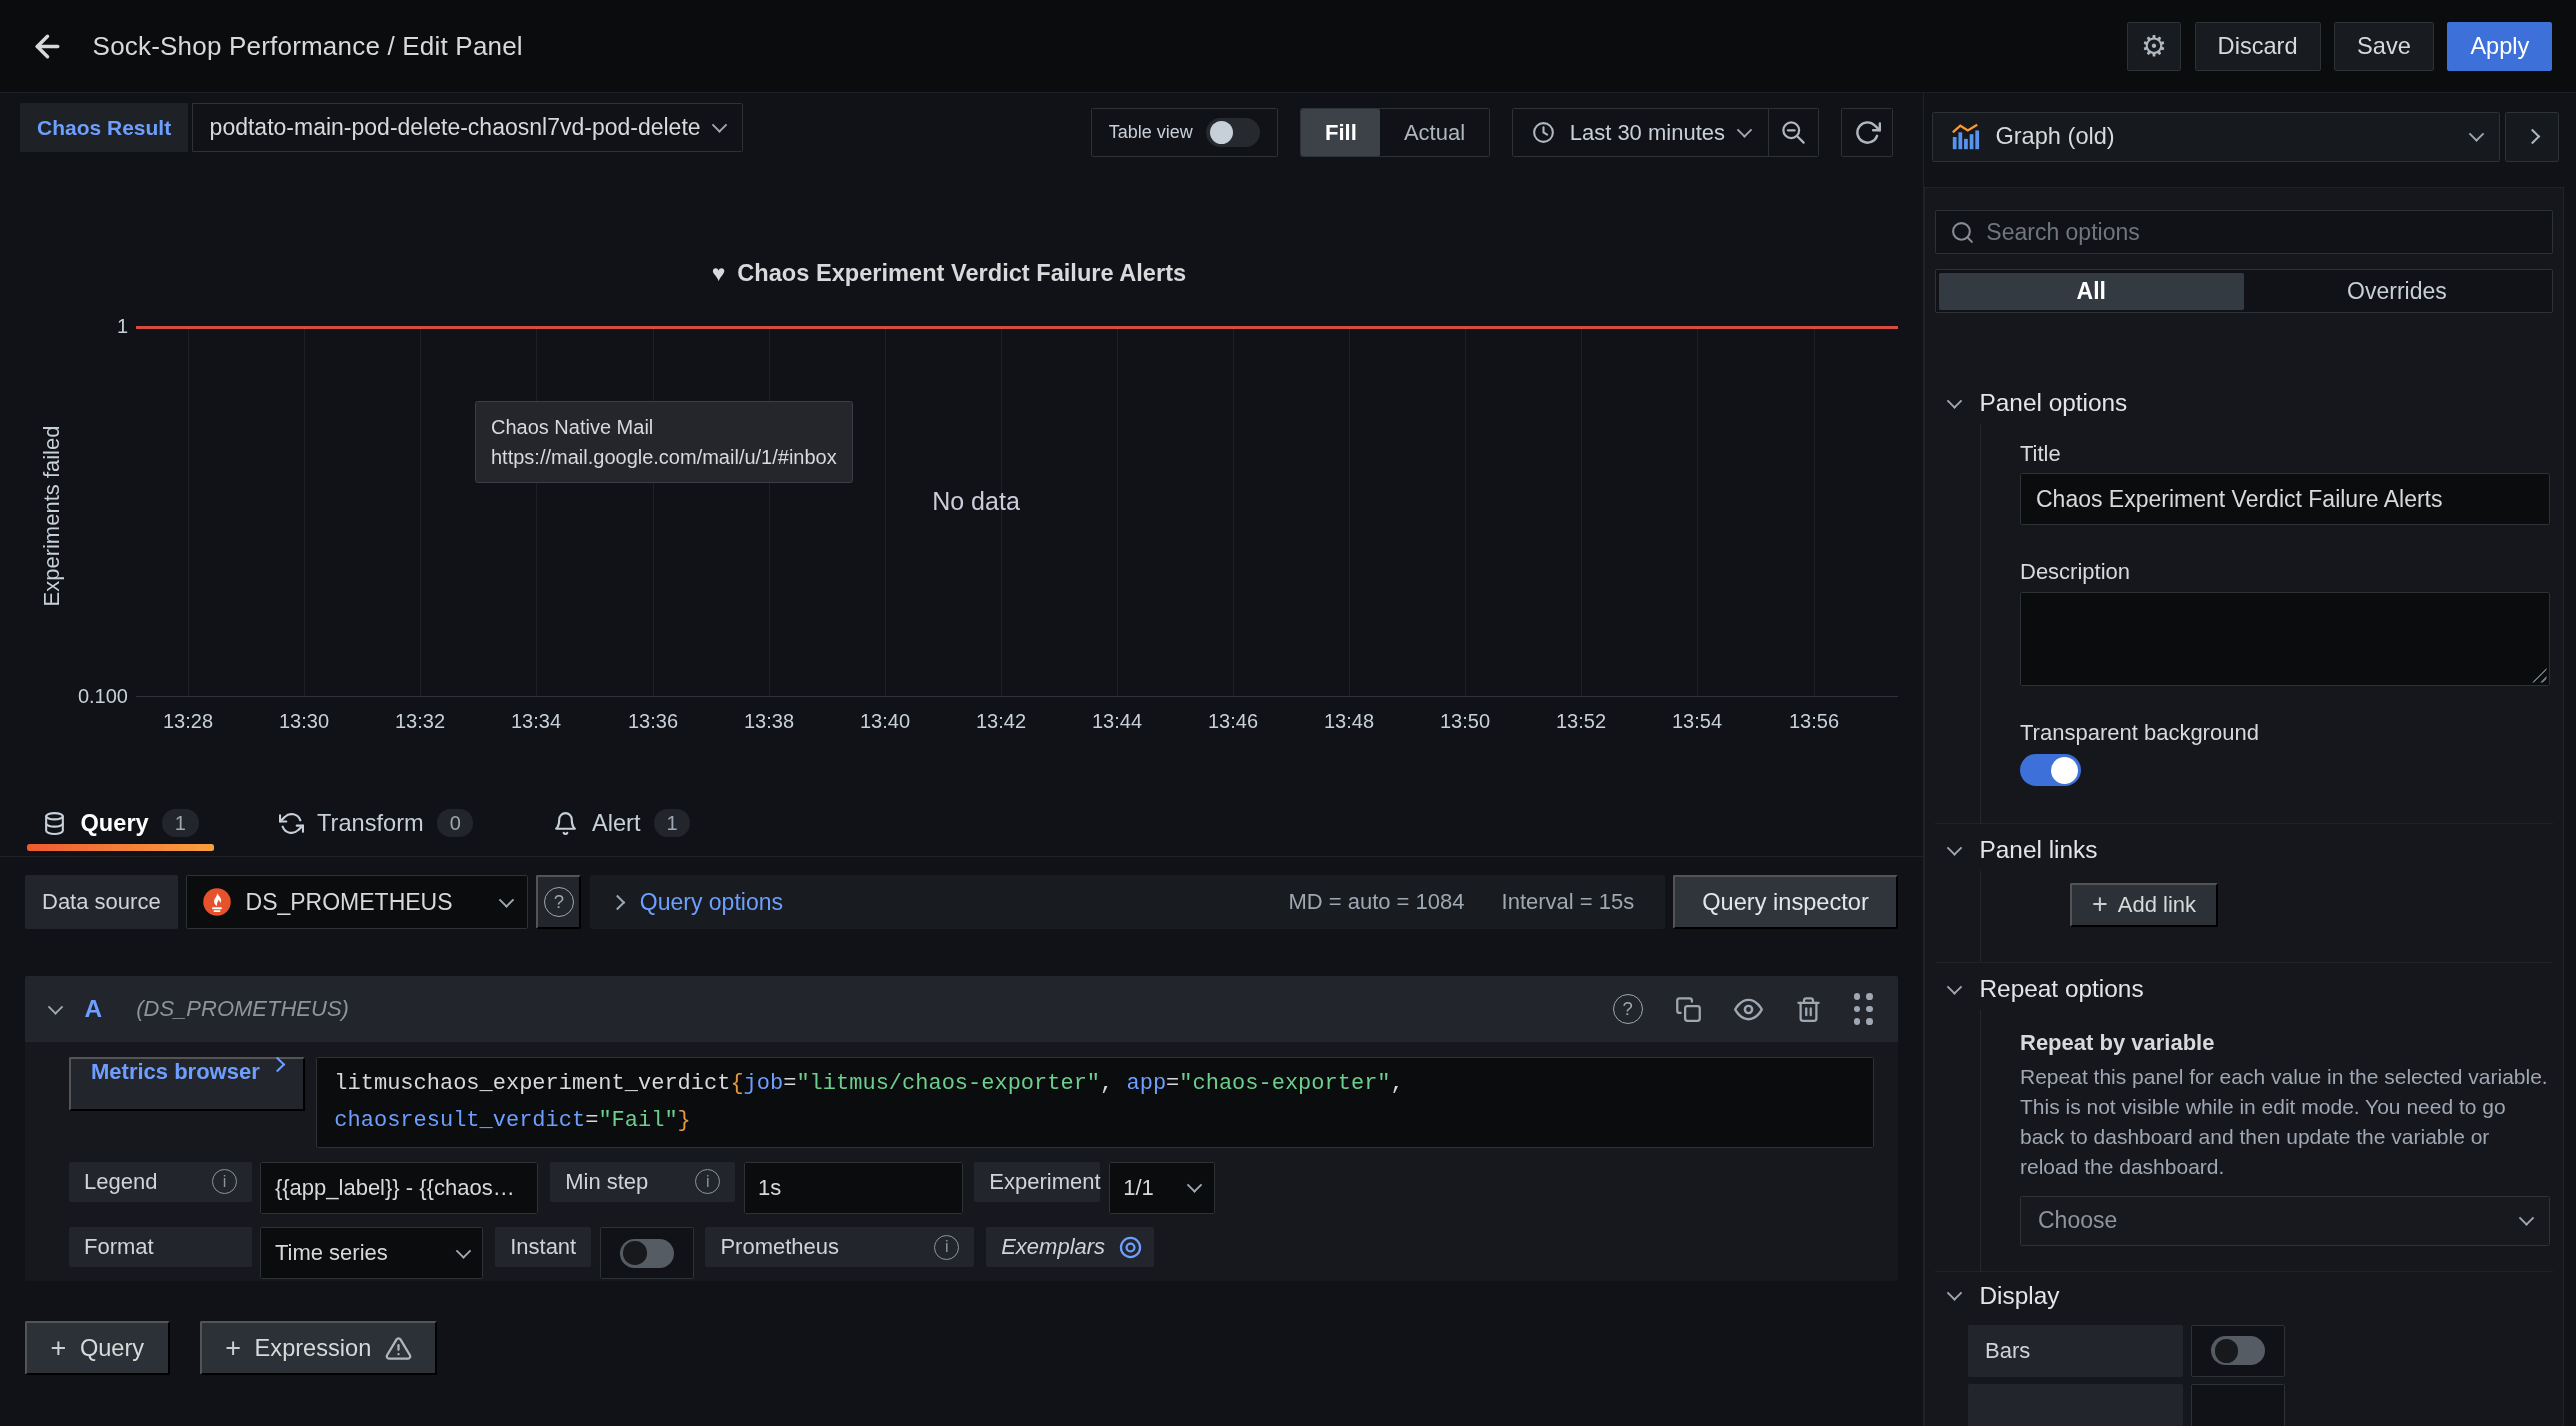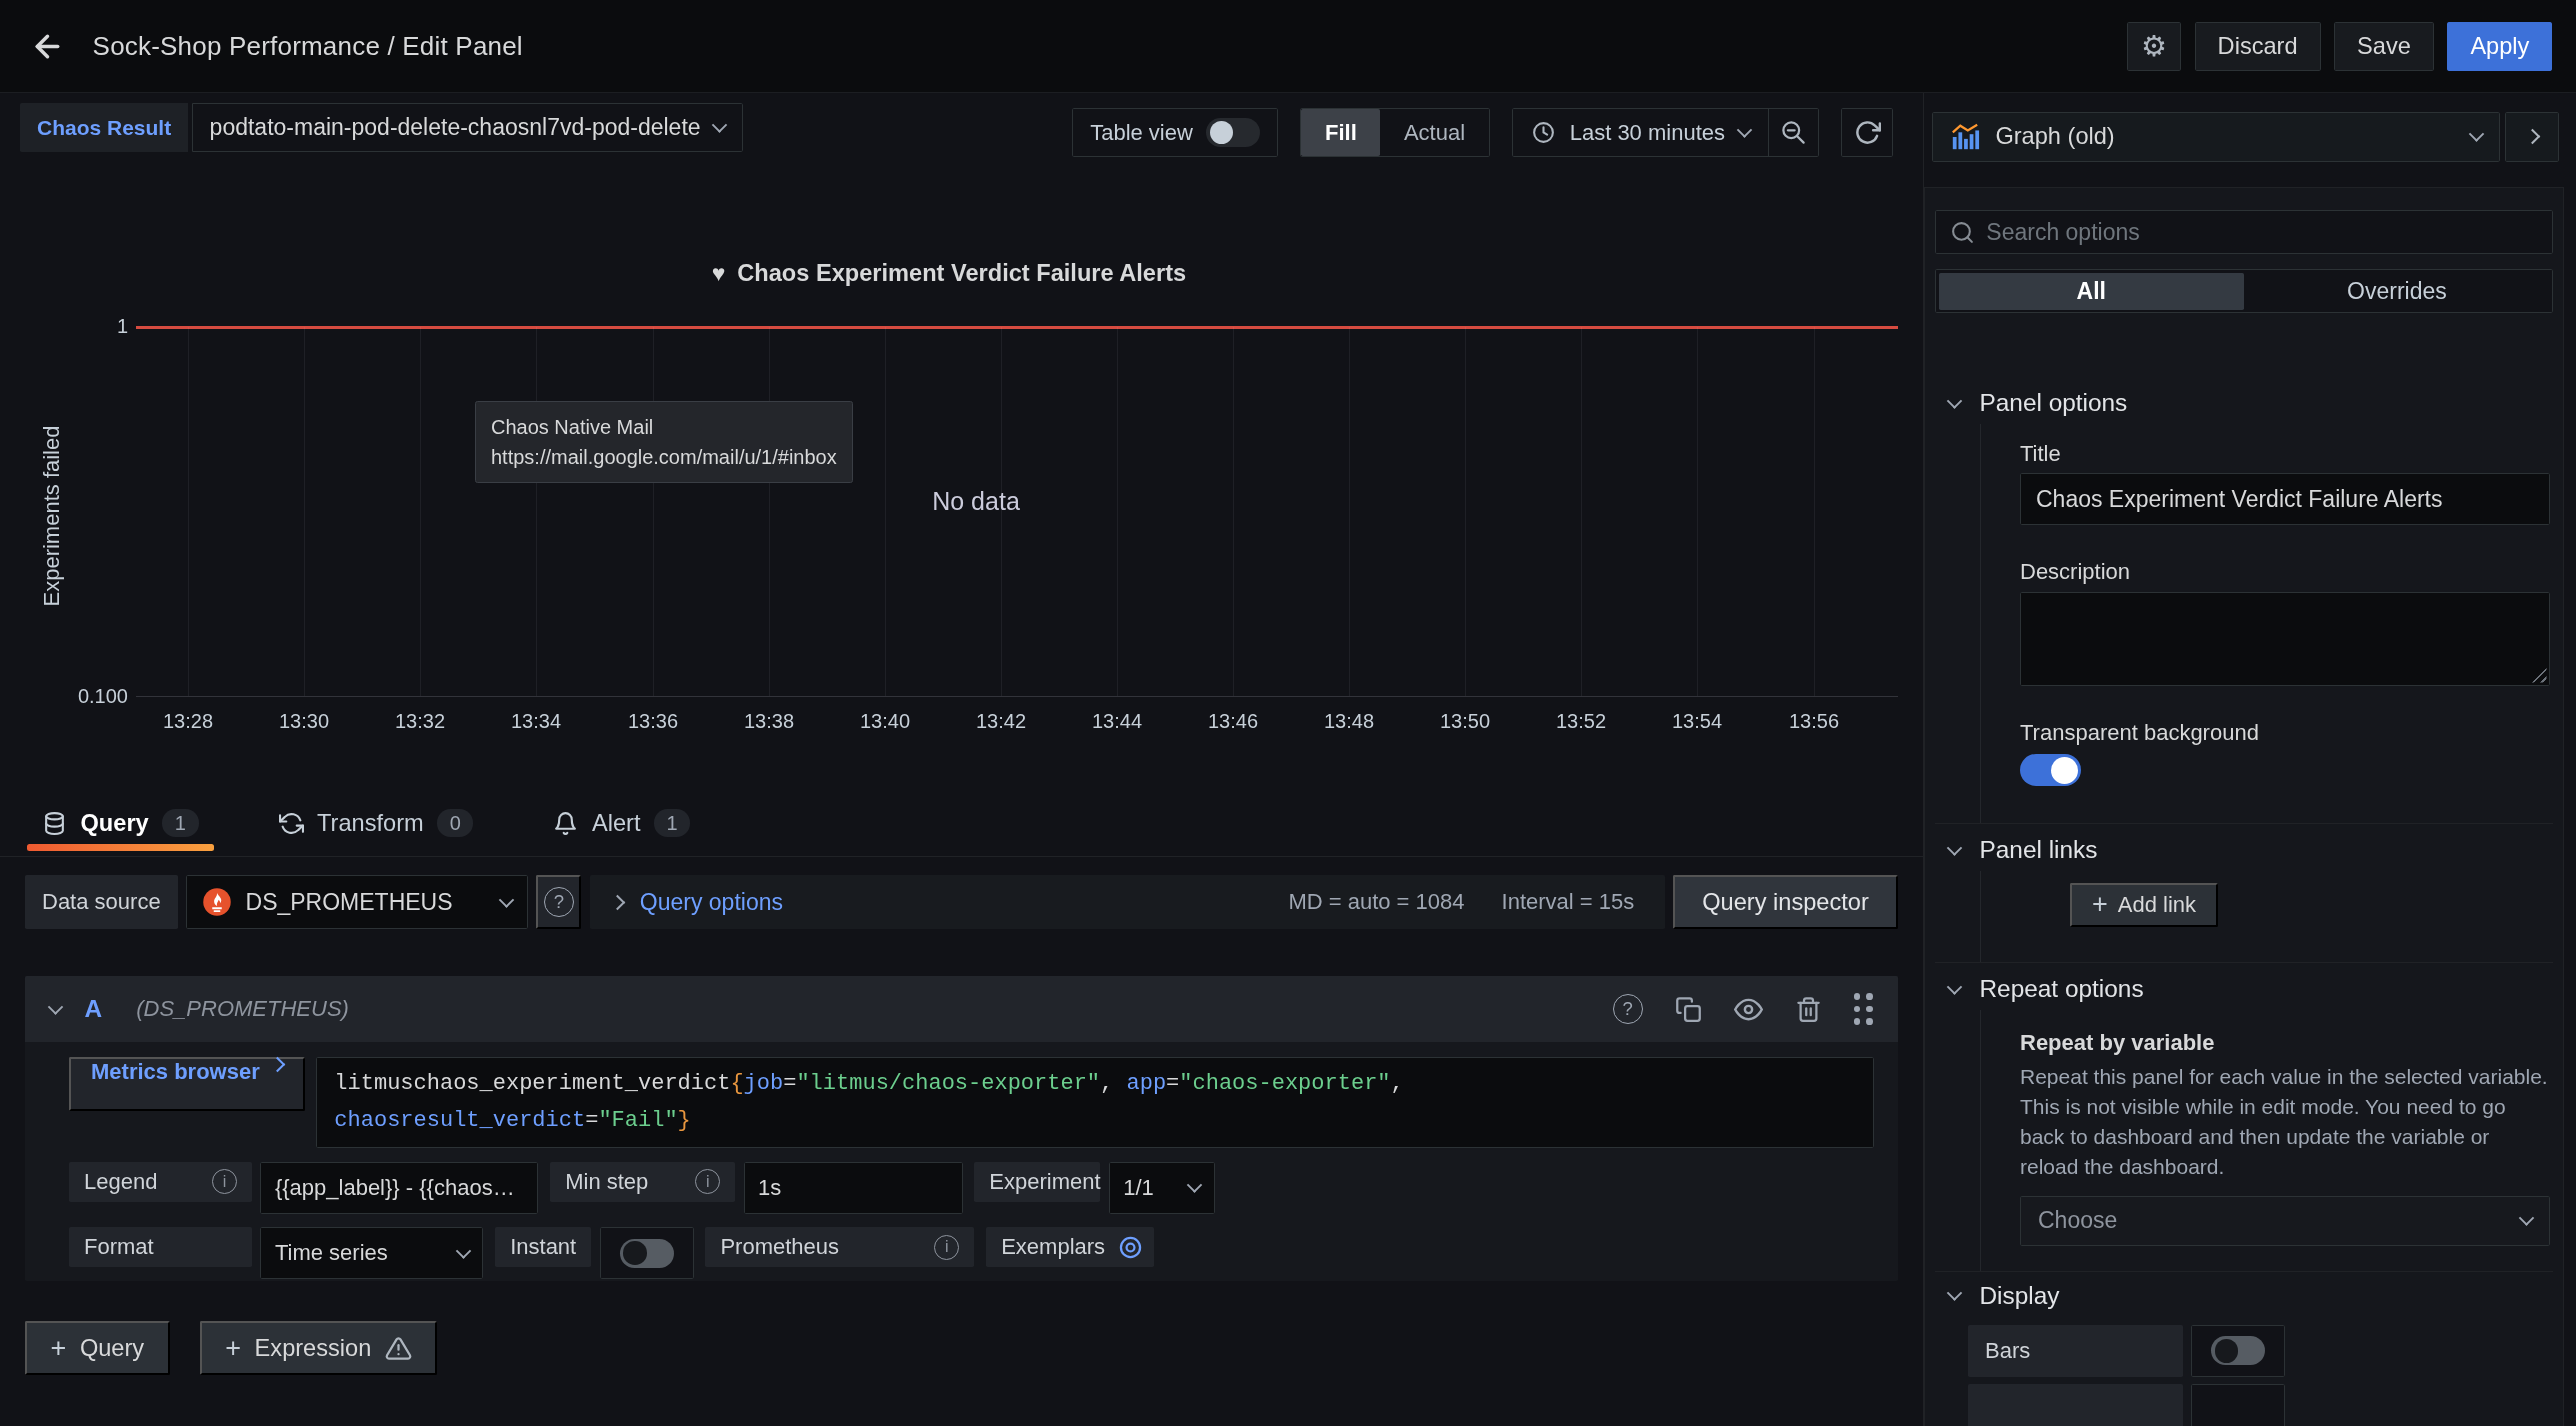--- a/index.html
+++ b/index.html
@@ -26,21 +26,21 @@
   .vars { position:absolute; left:20px; top:10px; display:flex; flex-direction:column; gap:8.4px; align-items:flex-start; }
   .var-row { display:flex; height:49px; }
   .var-label { background:#1e2126; border-radius:1.7px 0 0 1.7px; display:flex; align-items:center; padding:0 17px;
                color:#6e9fff; font-size:21px; font-weight:700; }
   .var-value { background:#111217; border:0.8px solid #2c3235; border-radius:0 1.7px 1.7px 0; display:flex; align-items:center;
                gap:13.5px; padding:0 17px; font-size:23px; color:#d8d9da; margin-left:3.4px; }
 
   
   .viewbar { position:absolute; top:15px; right:30px; display:flex; gap:22px; align-items:center; height:49px; }
   .vb-group { display:flex; align-items:center; height:49px; border:0.8px solid #2c3235; border-radius:1.7px; background:#111217; }
-  .tv { padding:0 17px; gap:13.5px; font-size:22px; color:#c7d0d9; }
+  .tv { padding:0 17px; gap:13.5px; font-size:18px; color:#c7d0d9; }
   .seg2 { overflow:hidden; }
   .seg2 .seg { padding:0 23.6px; height:100%; display:flex; align-items:center; font-size:22px; color:#aeb6bf; }
   .seg2 .seg.on { background:#3d4148; color:#fff; font-weight:700; border-radius:1.7px; }
   .timep { padding:0; }
   .timep .trange { display:flex; align-items:center; gap:13.5px; padding:0 18.5px; height:100%; font-size:22px; font-weight:500; color:#c7d0d9; }
   .timep .zoomout { width:50px; height:100%; display:flex; align-items:center; justify-content:center; border-left:0.8px solid #2c3235; color:#aeb6bf; }
   .vb-btn { width:52px; height:49px; display:flex; align-items:center; justify-content:center; border:0.8px solid #2c3235;
             border-radius:1.7px; background:#111217; color:#aeb6bf; }
 
   
@@ -439,21 +439,21 @@
           <span class="opt-label" style="margin-left:3.4px;">Instant</span>
           <span class="togglebox">
             <span class="pill sm off-gray">
                 <span class="knob"></span>
               </span>
           </span>
           <span class="opt-label" style="width:269px; margin-left:3.4px;">
             <span>Prometheus</span>
               <span class="info mla">i</span>
           </span>
-          <span class="opt-label" style="width:168px; margin-left:3.4px;">
+          <span class="opt-label" style="width:168px; margin-left:3.4px;font-style:italic;">
             <span>Exemplars</span>
             <span class="mla">
               <svg width="27" height="27" viewBox="0 0 24 24" fill="none" stroke="#6e9fff" stroke-width="2">
                   <circle cx="12" cy="12" r="8.5"></circle>
                   <circle cx="12" cy="12" r="3.5"></circle>
                 </svg>
             </span>
           </span>
         </div>
       </div>

